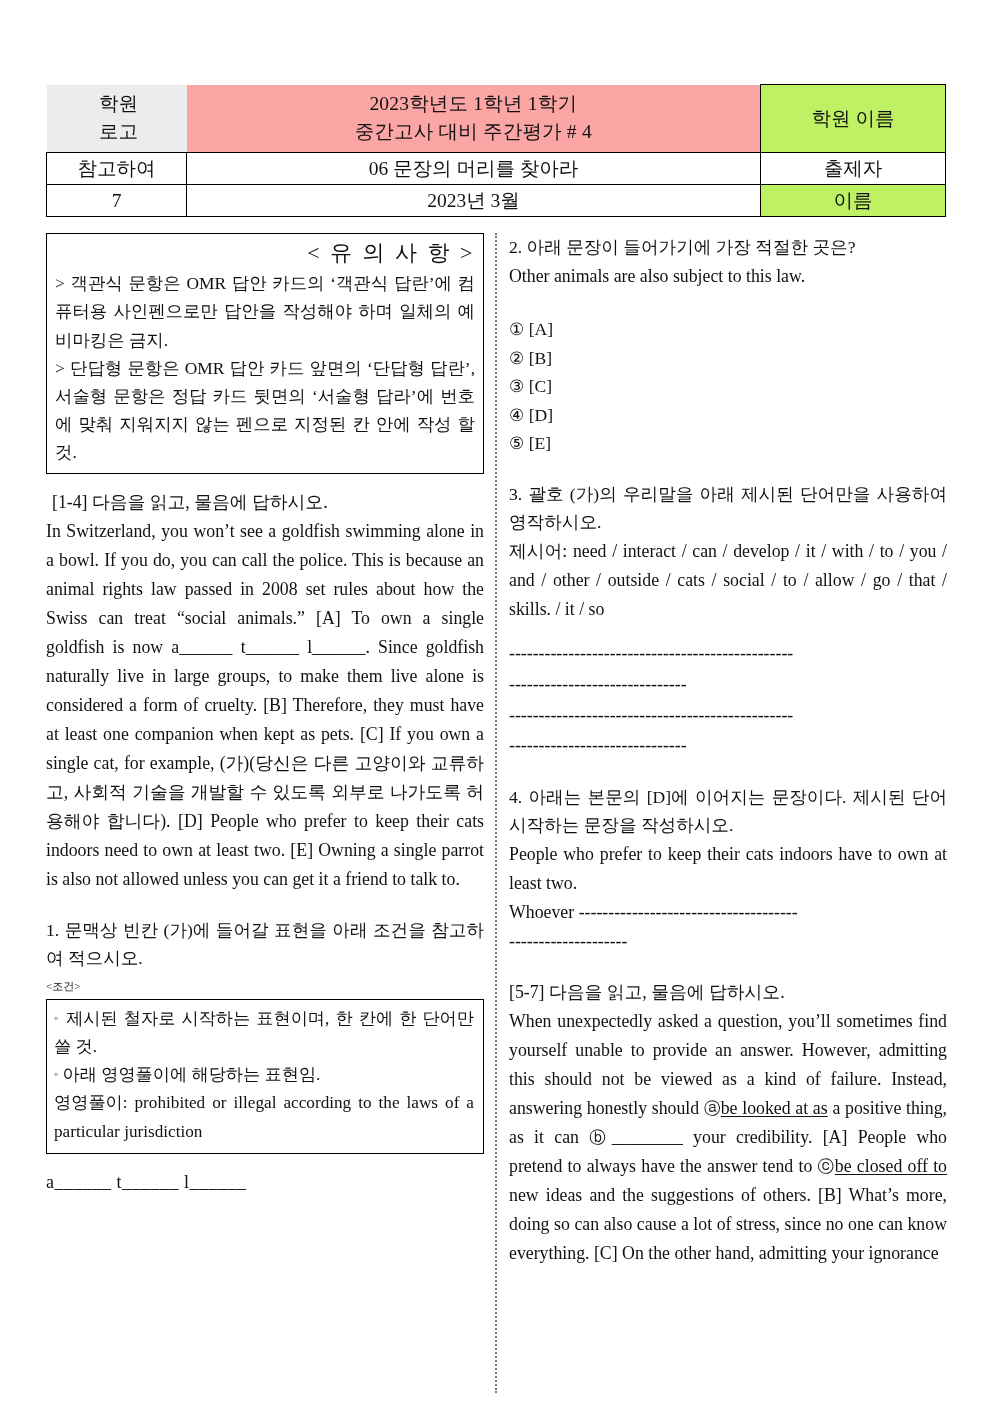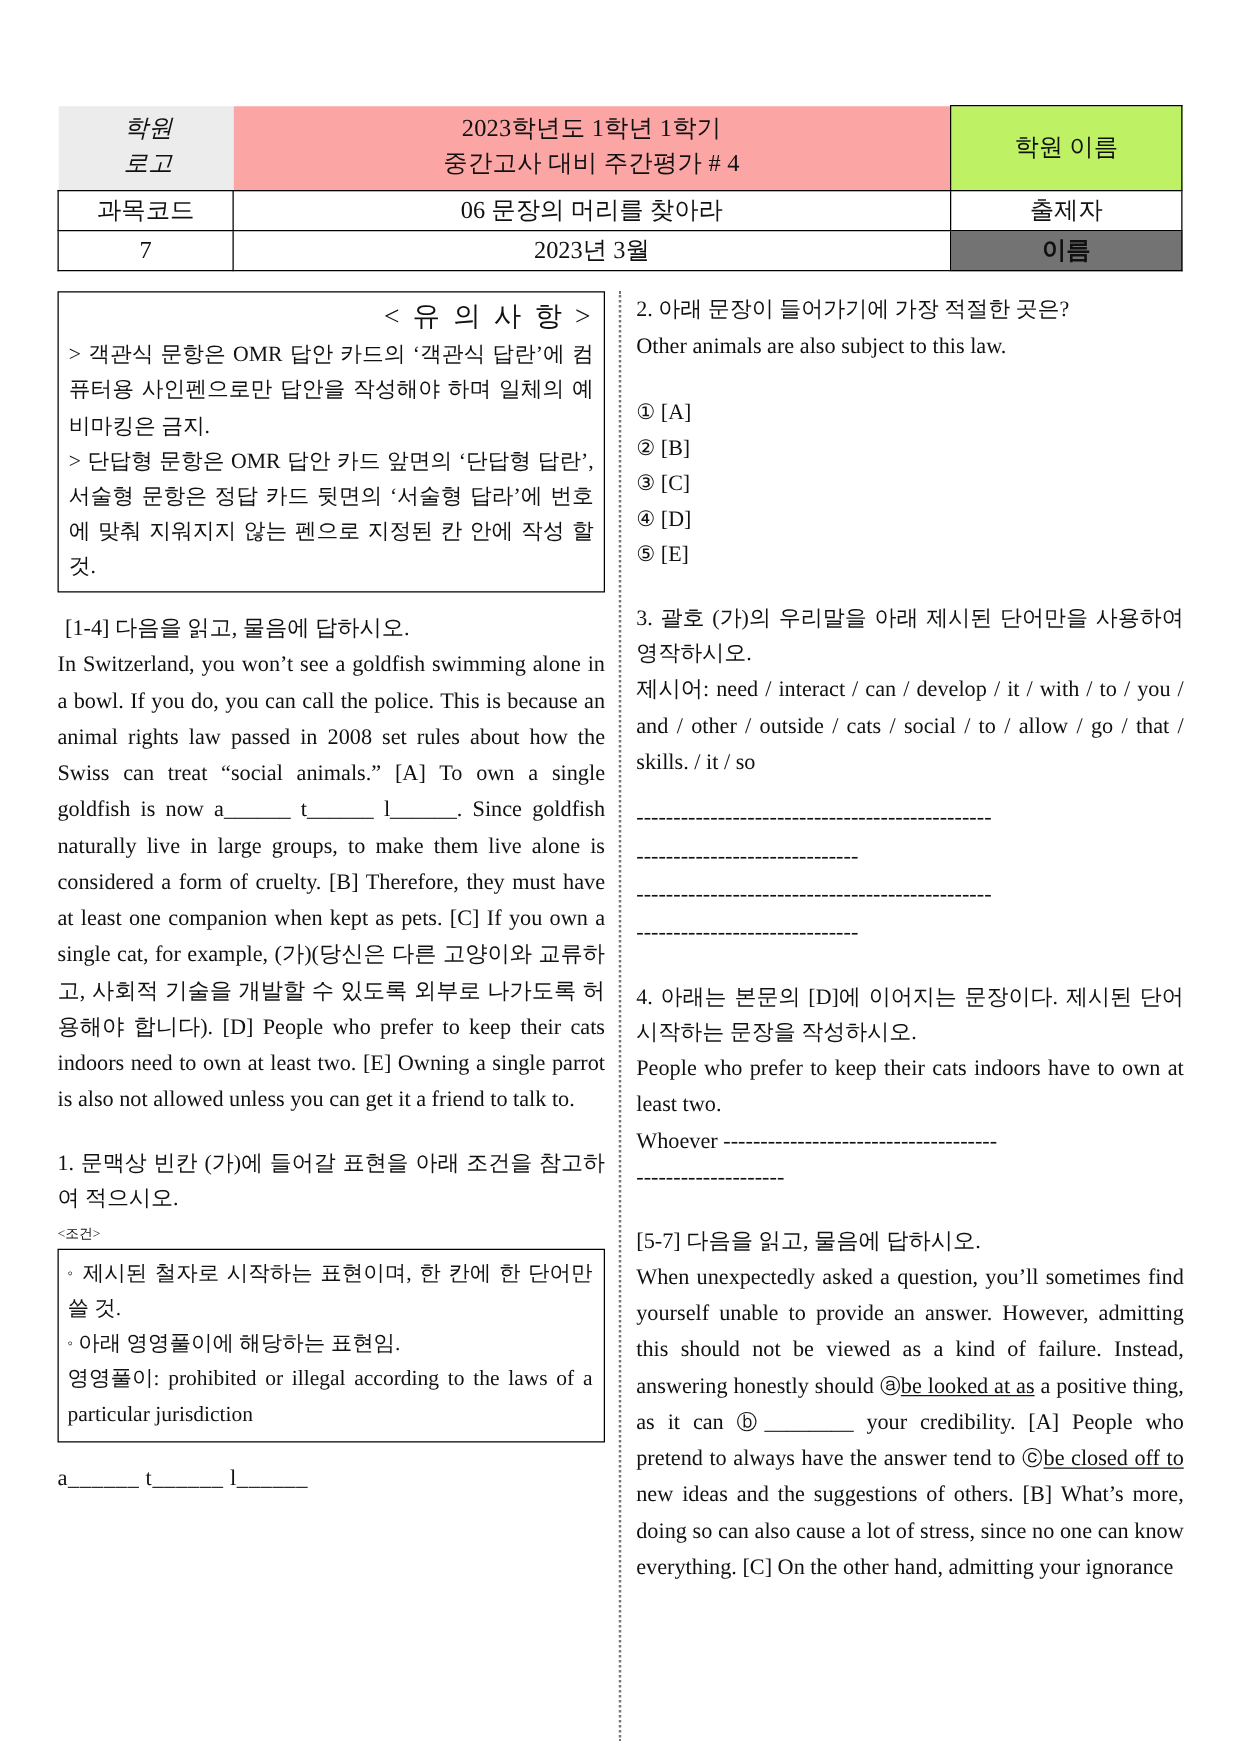--- a/index.html
+++ b/index.html
@@ -42,42 +42,41 @@
     line-height: 1.34;
   }
   .cell-logo {
     border: none !important;
     background: #ececec;
     text-align: right;
     padding: 5px 0 5px 4px !important;
     font-size: 19px;
     width: 140px;
     height: 68px;
-    font-style: italic;
   }
   .cell-logo div { line-height: 1.48; }
   .cell-maintitle {
     border: none !important;
     background: #fca5a5;
     padding: 5px 0 5px 0 !important;
     height: 68px;
     font-size: 20px;
   }
   .cell-maintitle div { line-height: 1.45; letter-spacing: 0.2px; }
   .cell-academy {
     background: #bef264;
     width: 185px;
     font-size: 20.5px;
     height: 68px;
   }
   .cell-sub { height: 32px; }
   .cell-code-label { width: 140px; }
   .cell-mid  { }
   .cell-right { width: 185px; }
-  .cell-gray { background: #737373; font-weight: bold; }
+  .cell-gray { background: #bef264; }
 
   
   .cols {
     position: relative;
     margin-top: 16px;
     width: 904px;
     height: 1160px;
   }
   .divider {
     position: absolute;
@@ -187,21 +186,21 @@
         <div>학원</div>
         <div>로고</div>
       </td>
       <td class="cell-maintitle">
         <div>2023학년도 1학년 1학기</div>
         <div>중간고사 대비 주간평가 # 4</div>
       </td>
       <td class="cell-academy">학원 이름</td>
     </tr>
     <tr>
-      <td class="cell-sub cell-code-label">과목코드</td>
+      <td class="cell-sub cell-code-label">참고하여</td>
       <td class="cell-sub cell-mid">06 문장의 머리를 찾아라</td>
       <td class="cell-sub cell-right">출제자</td>
     </tr>
     <tr>
       <td class="cell-sub cell-code-label">7</td>
       <td class="cell-sub cell-mid">2023년 3월</td>
       <td class="cell-sub cell-right cell-gray">이름</td>
     </tr>
   </tbody>
     </table>

